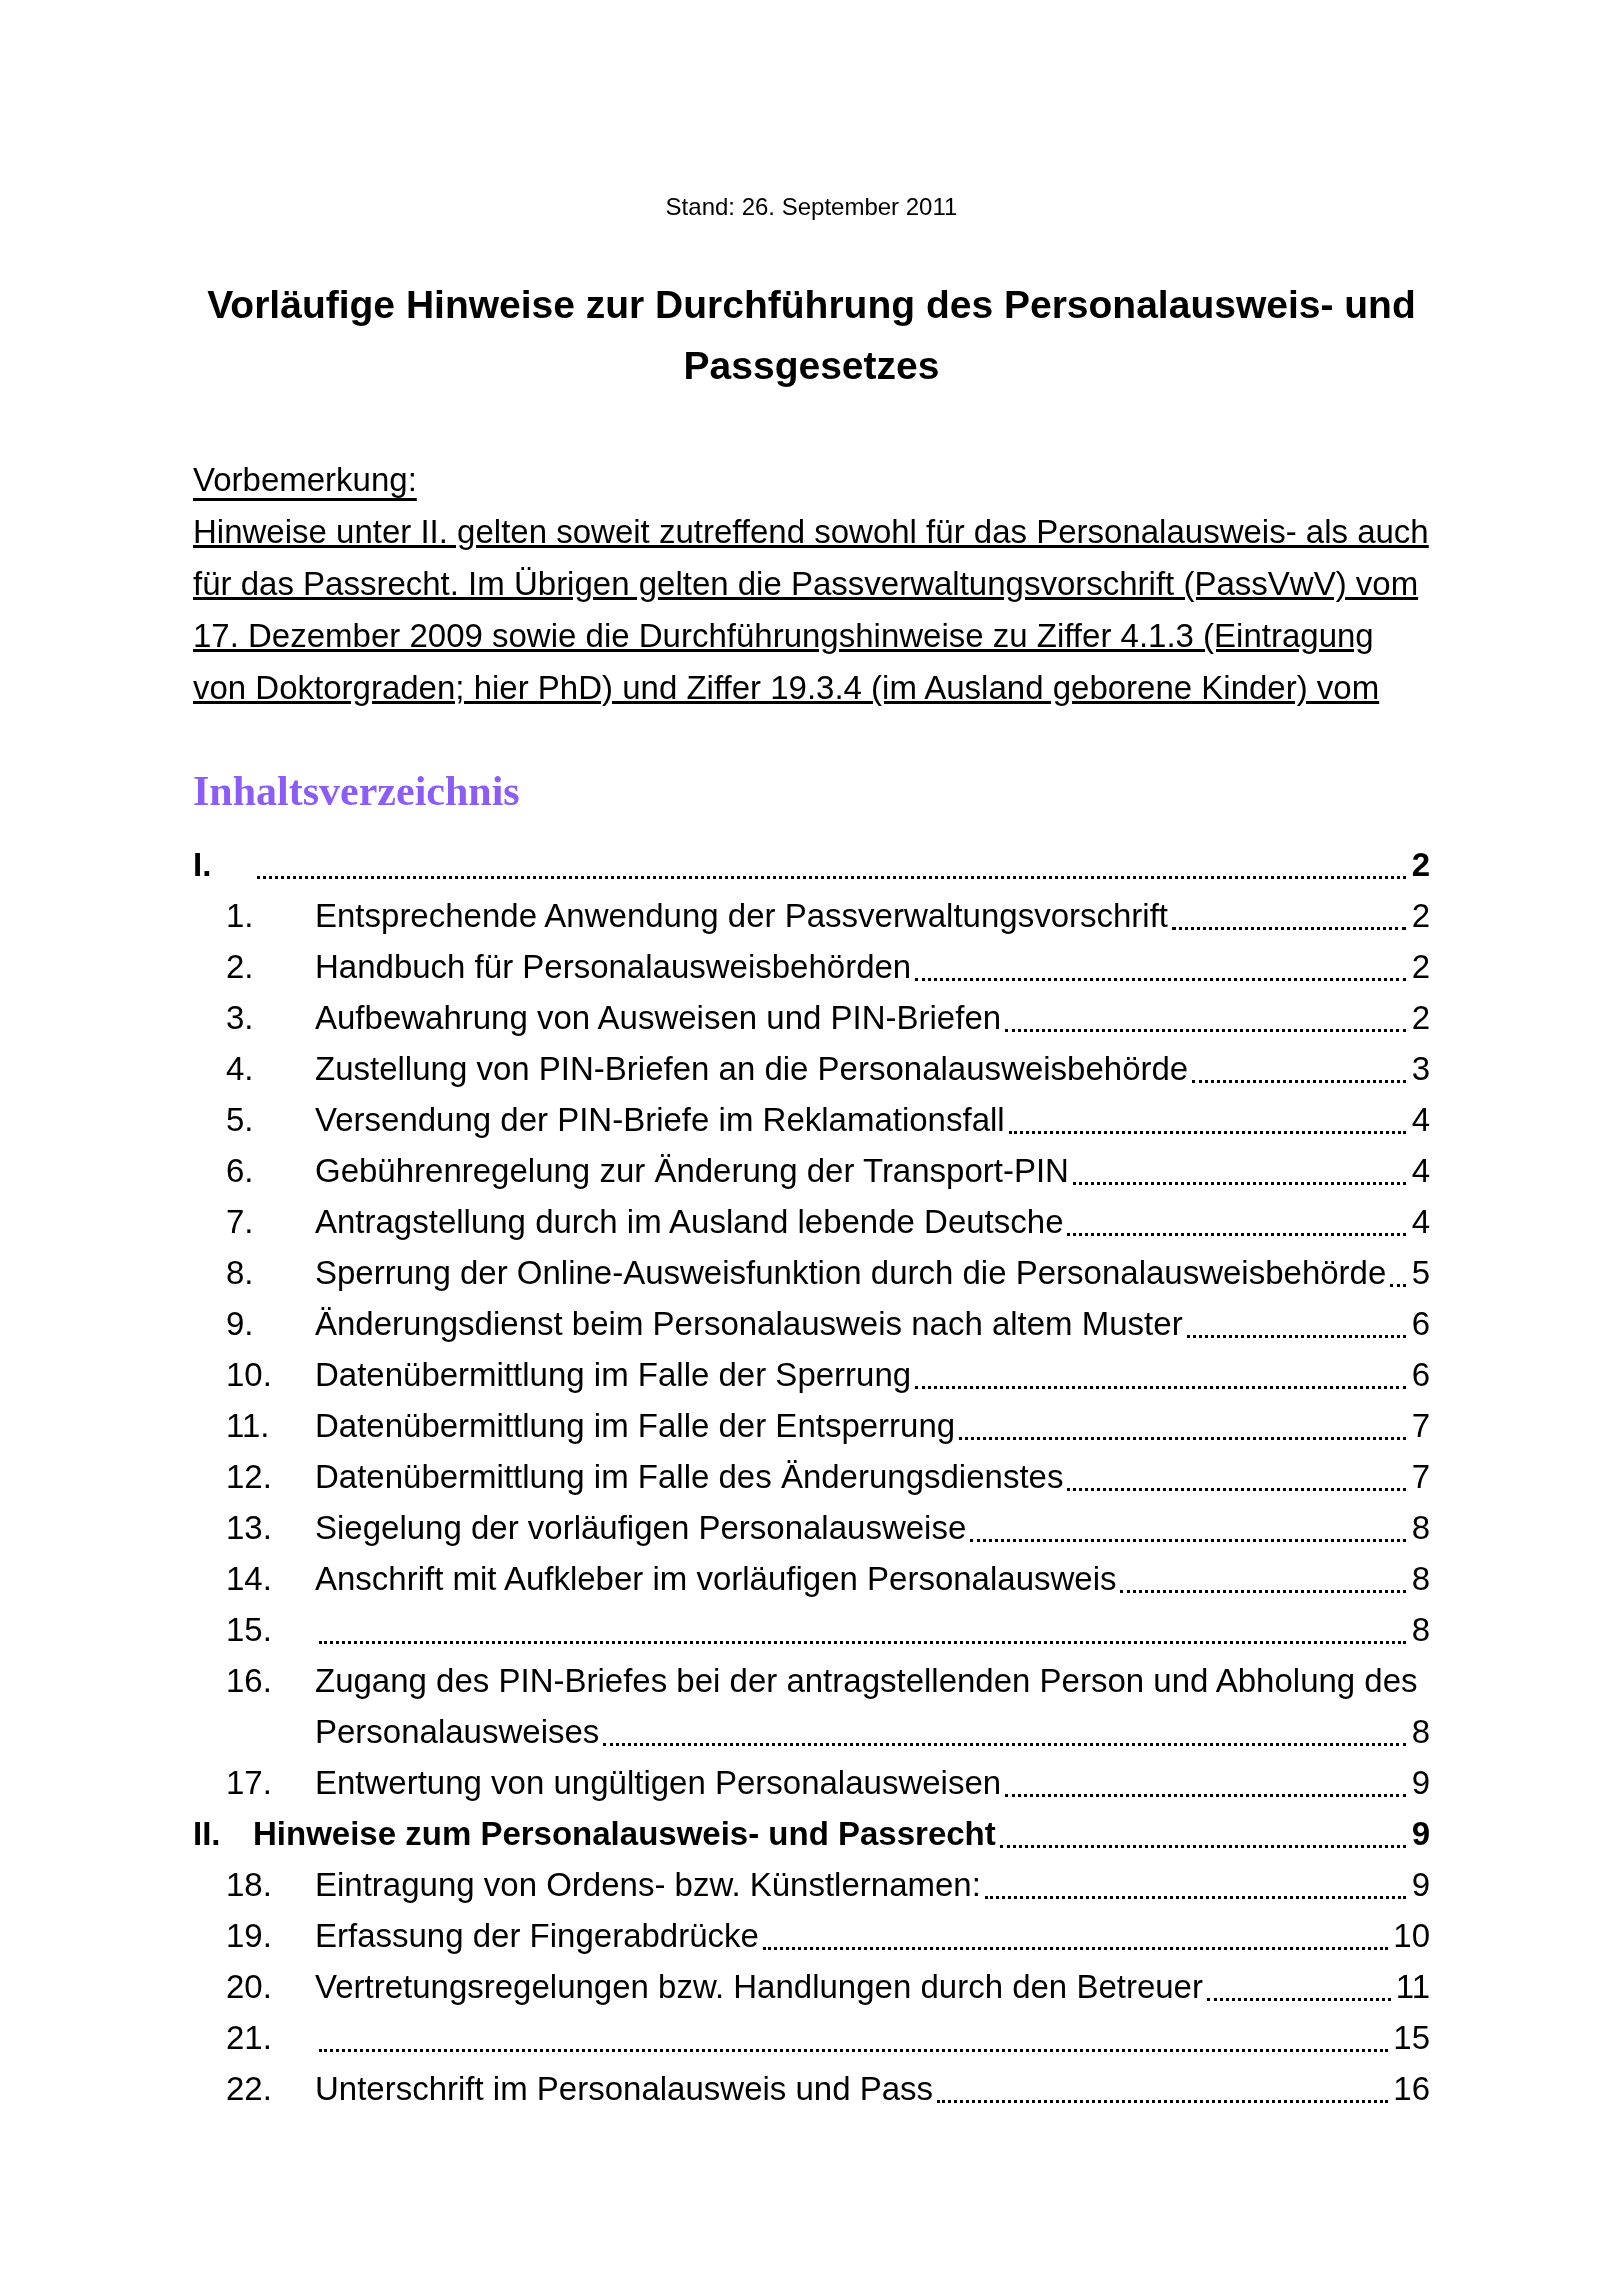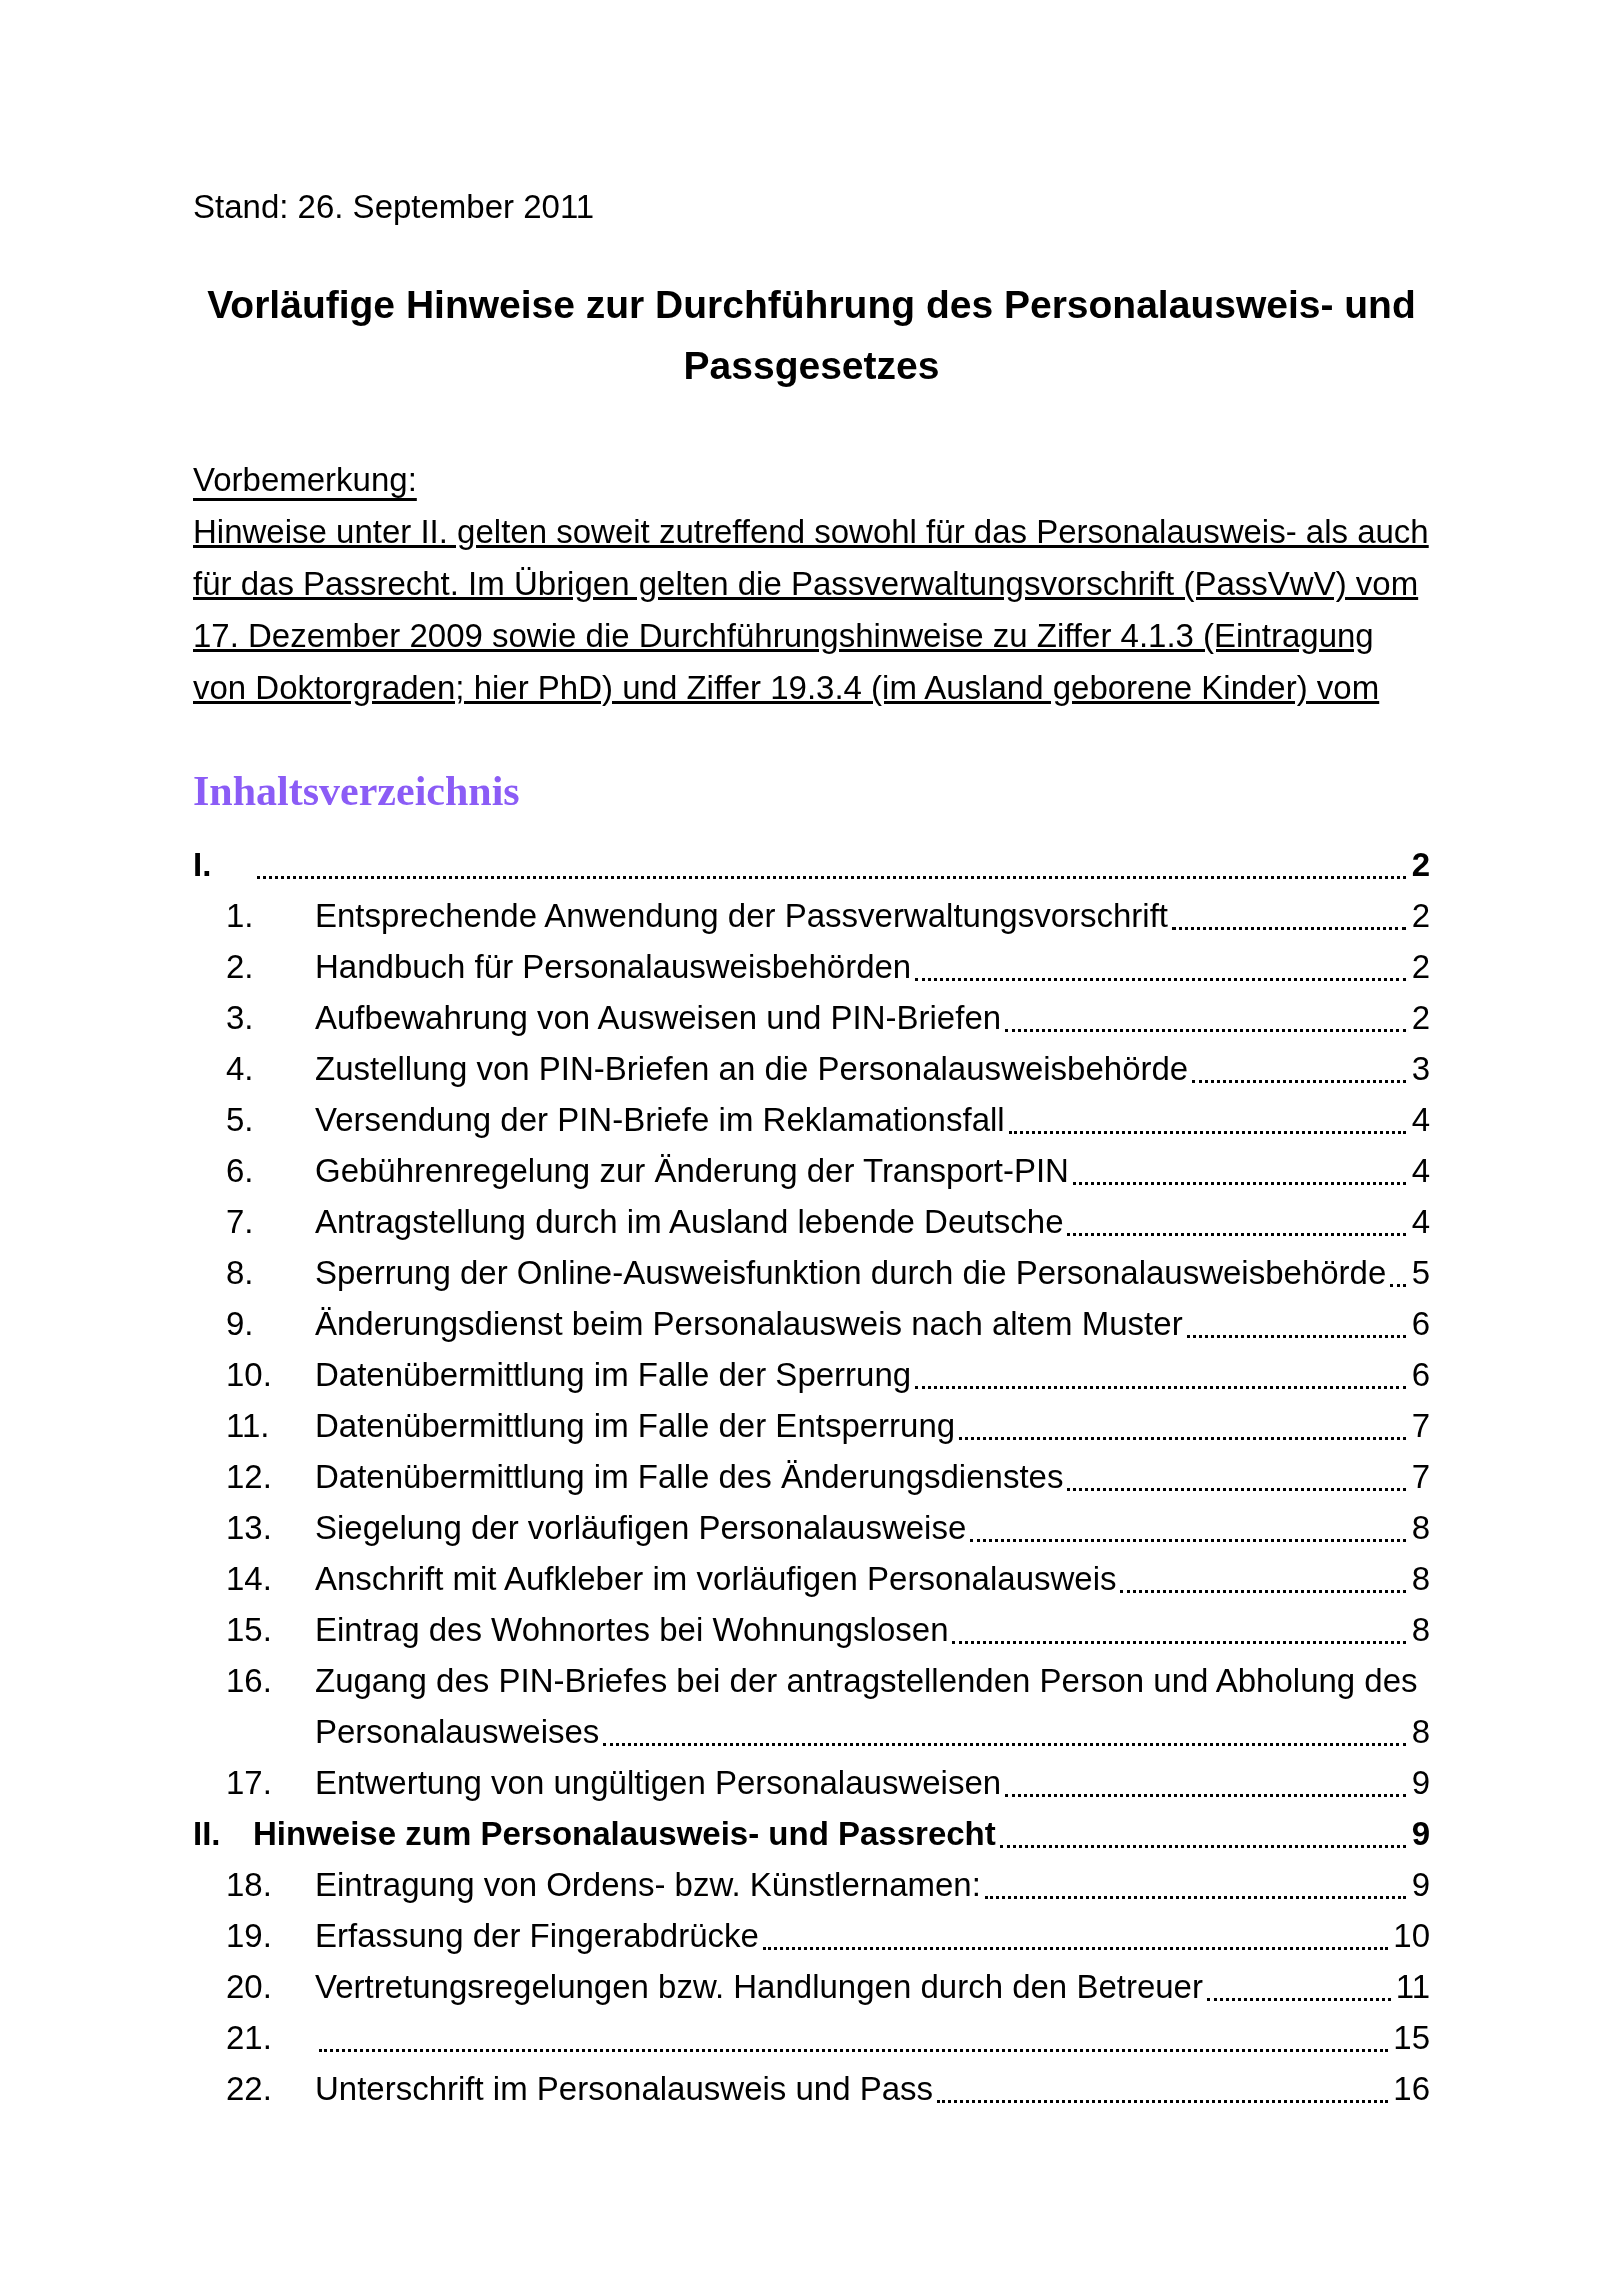--- a/index.html
+++ b/index.html
@@ -15,22 +15,22 @@
   .page {
     position: relative;
     width: 1623px;
     height: 2295px;
     background: #ffffff;
   }
   .content {
     padding: 186px 193px 0 193px;
   }
   .stand {
-    text-align: left;
-    font-size: 33px;
+    text-align: center;
+    font-size: 24px;
     line-height: 42px;
   }
   .doc-title {
     margin-top: 46px;
     text-align: center;
     font-size: 39px;
     font-weight: bold;
     line-height: 61px;
   }
   .foreword {
@@ -202,21 +202,20 @@
 
       <div class="toc-row lvl2">
         <span class="toc-num">14.</span>
         <span class="toc-label">Anschrift mit Aufkleber im vorläufigen Personalausweis</span>
         <span class="toc-leader"></span>
         <span class="toc-page">8</span>
       </div>
 
       <div class="toc-row lvl2">
         <span class="toc-num">15.</span>
-        <span class="toc-label">Eintrag des Wohnortes bei Wohnungslosen</span>
         <span class="toc-leader"></span>
         <span class="toc-page">8</span>
       </div>
 
       <div class="toc-row lvl2">
         <span class="toc-num">16.</span>
         <span class="toc-label">Zugang des PIN-Briefes bei der antragstellenden Person und Abholung des</span>
       </div>
 
       <div class="toc-row cont">

